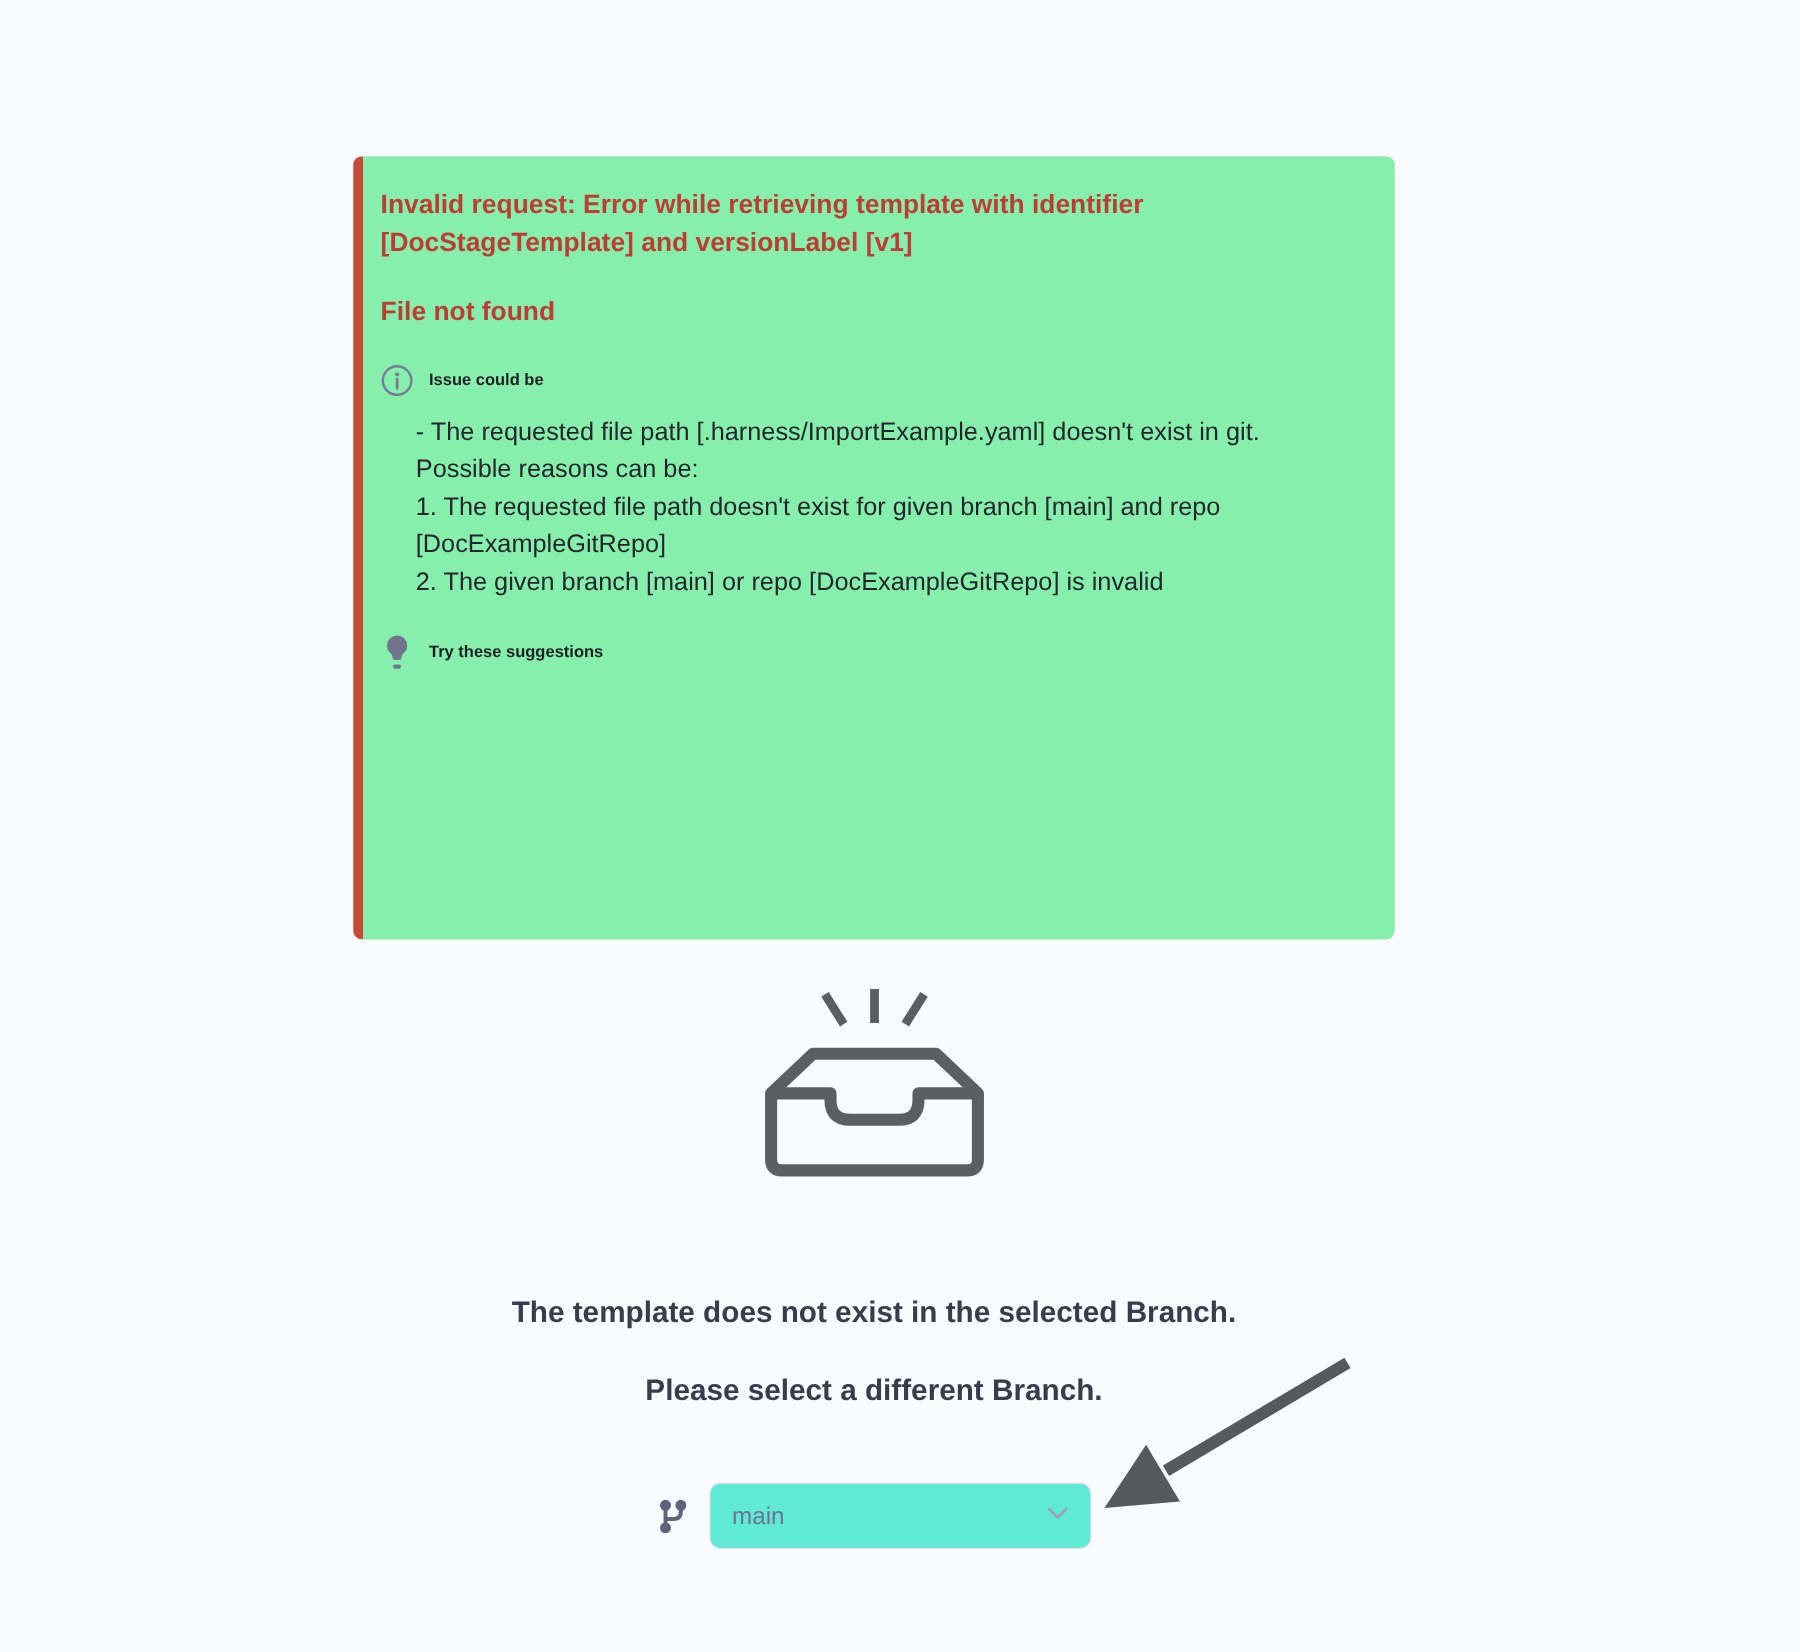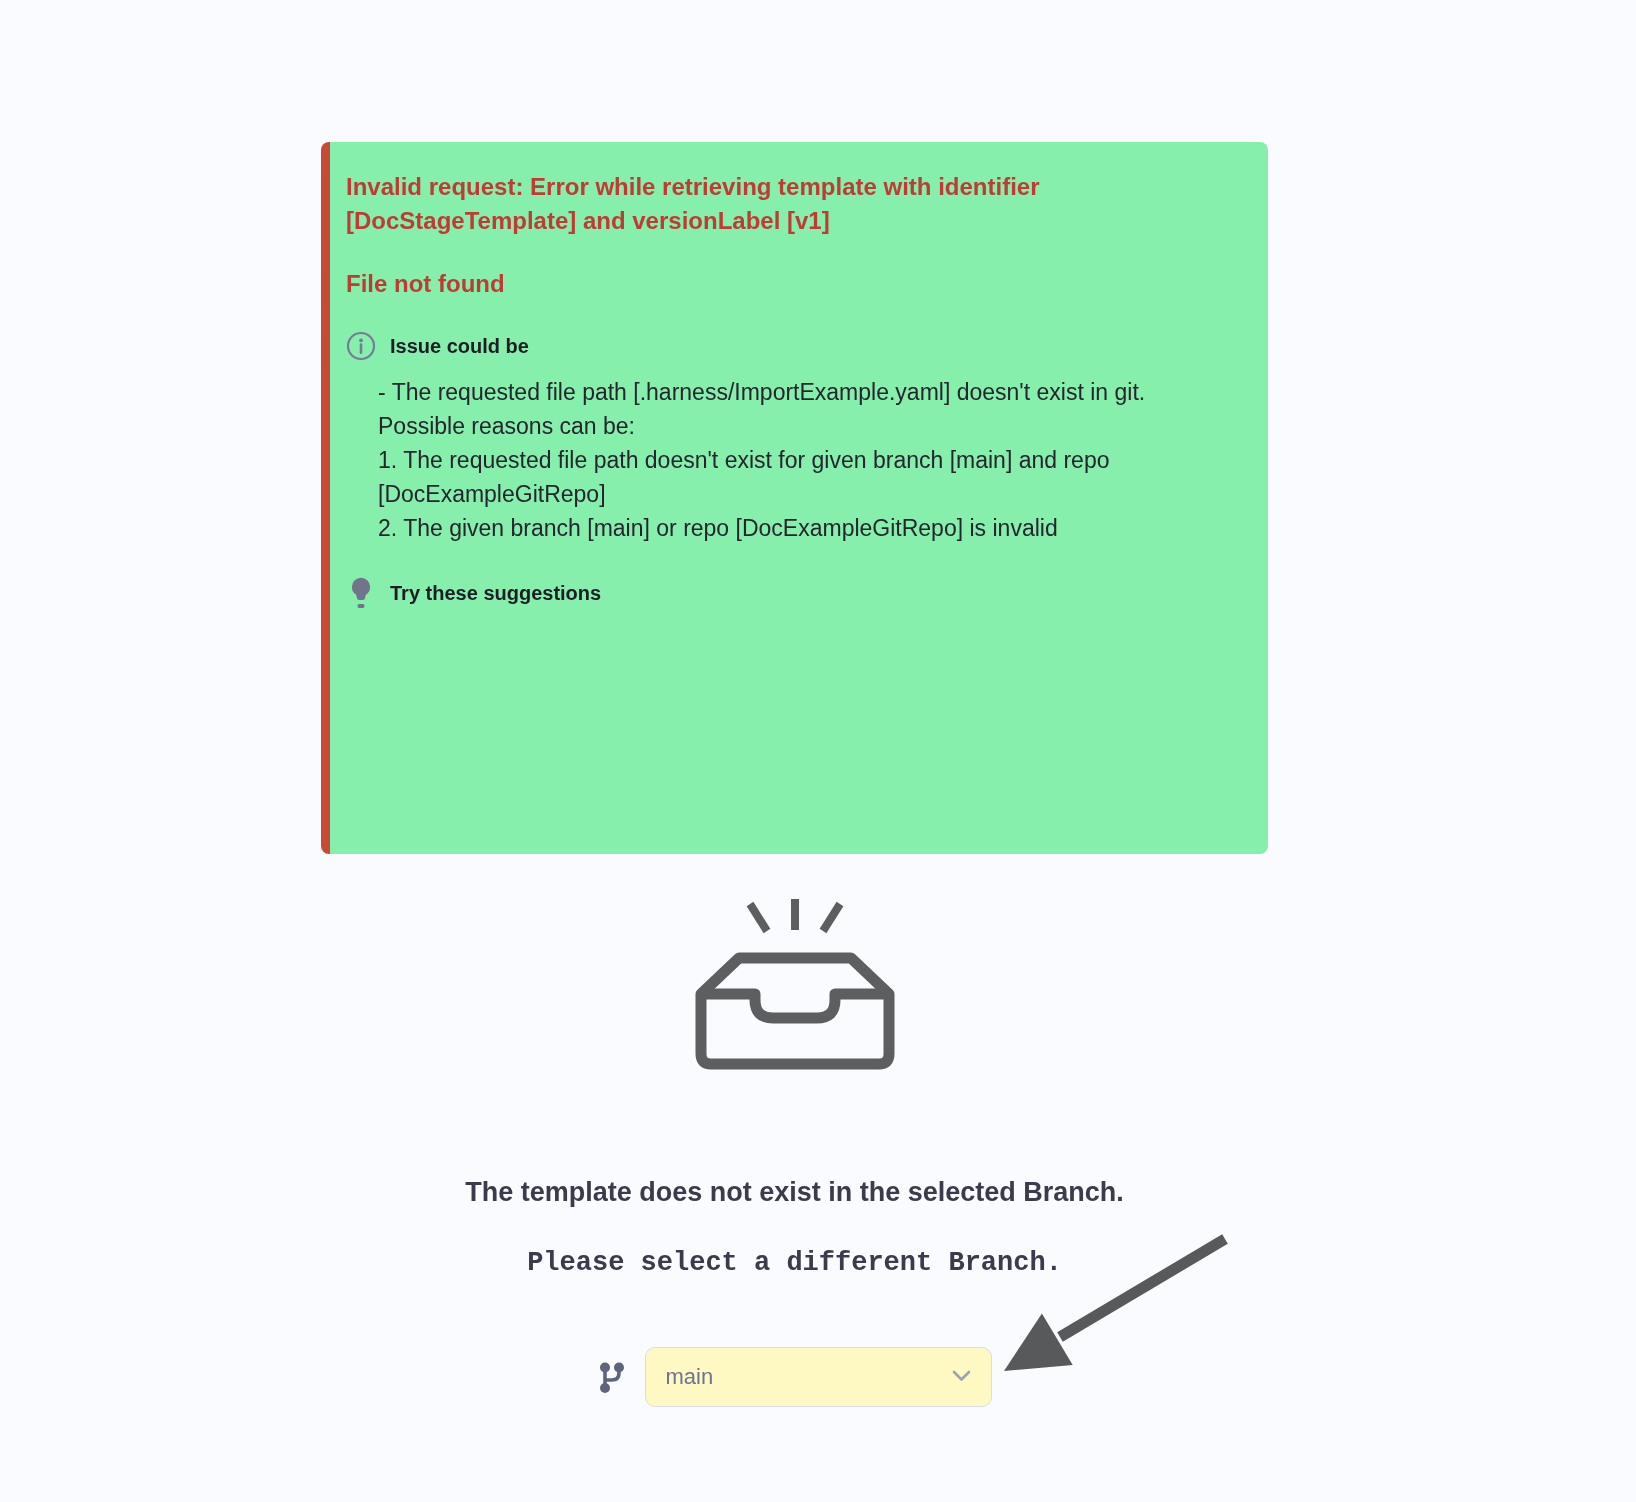--- a/index.html
+++ b/index.html
@@ -26,42 +26,42 @@
   }
   .banner-subtitle {
     margin-top:32px;
     font-size:24px; font-weight:700; line-height:28px;
     color:#be3c34;
   }
   .section-row { display:flex; align-items:flex-start; gap:14px; margin-top:33px; }
   .section-row.suggestions { }
   .section-icon { width:30px; height:30px; flex:0 0 auto; display:flex; align-items:center; justify-content:center; }
   .section-heading {
-    font-size:20px; font-weight:700; line-height:30px; color:#1d1d26;
+    font-size:15px; font-weight:700; line-height:30px; color:#1d1d26;
   }
   .section-body {
     margin:14px 0 0 32px; width:800px;
     font-size:23px; line-height:34px; color:#25252d;
     white-space:pre-line;
   }
 
   
   .empty-icon-wrap { margin-top:44px; display:flex; justify-content:center; }
   .empty-msg {
     text-align:center; font-size:27px; font-weight:700; line-height:28px; color:#3a3c4d;
   }
   .empty-msg.line1 { margin-top:104px; }
-  .empty-msg.line2 { margin-top:43px;font-family:Liberation Mono, monospace; }
+  .empty-msg.line2 { margin-top:43px; }
 
   
   .selector-row { margin-top:70px; display:flex; justify-content:center; align-items:center; gap:21px; }
   .branch-icon-box { width:26px; height:32px; flex:0 0 auto; }
   .select-box {
     width:347px; height:60px;
-    background:#fef9c3;
+    background:#5eead4;
     border:1.5px solid #d9dce5; border-radius:10px;
     display:flex; align-items:center; justify-content:space-between;
     padding:0 20px; cursor:pointer;
   }
   .select-value { font-size:22px; color:#6d7390; }
 
   
   .pointer-arrow { position:absolute; left:990px; top:1225px; }
 </style>
 </head>

